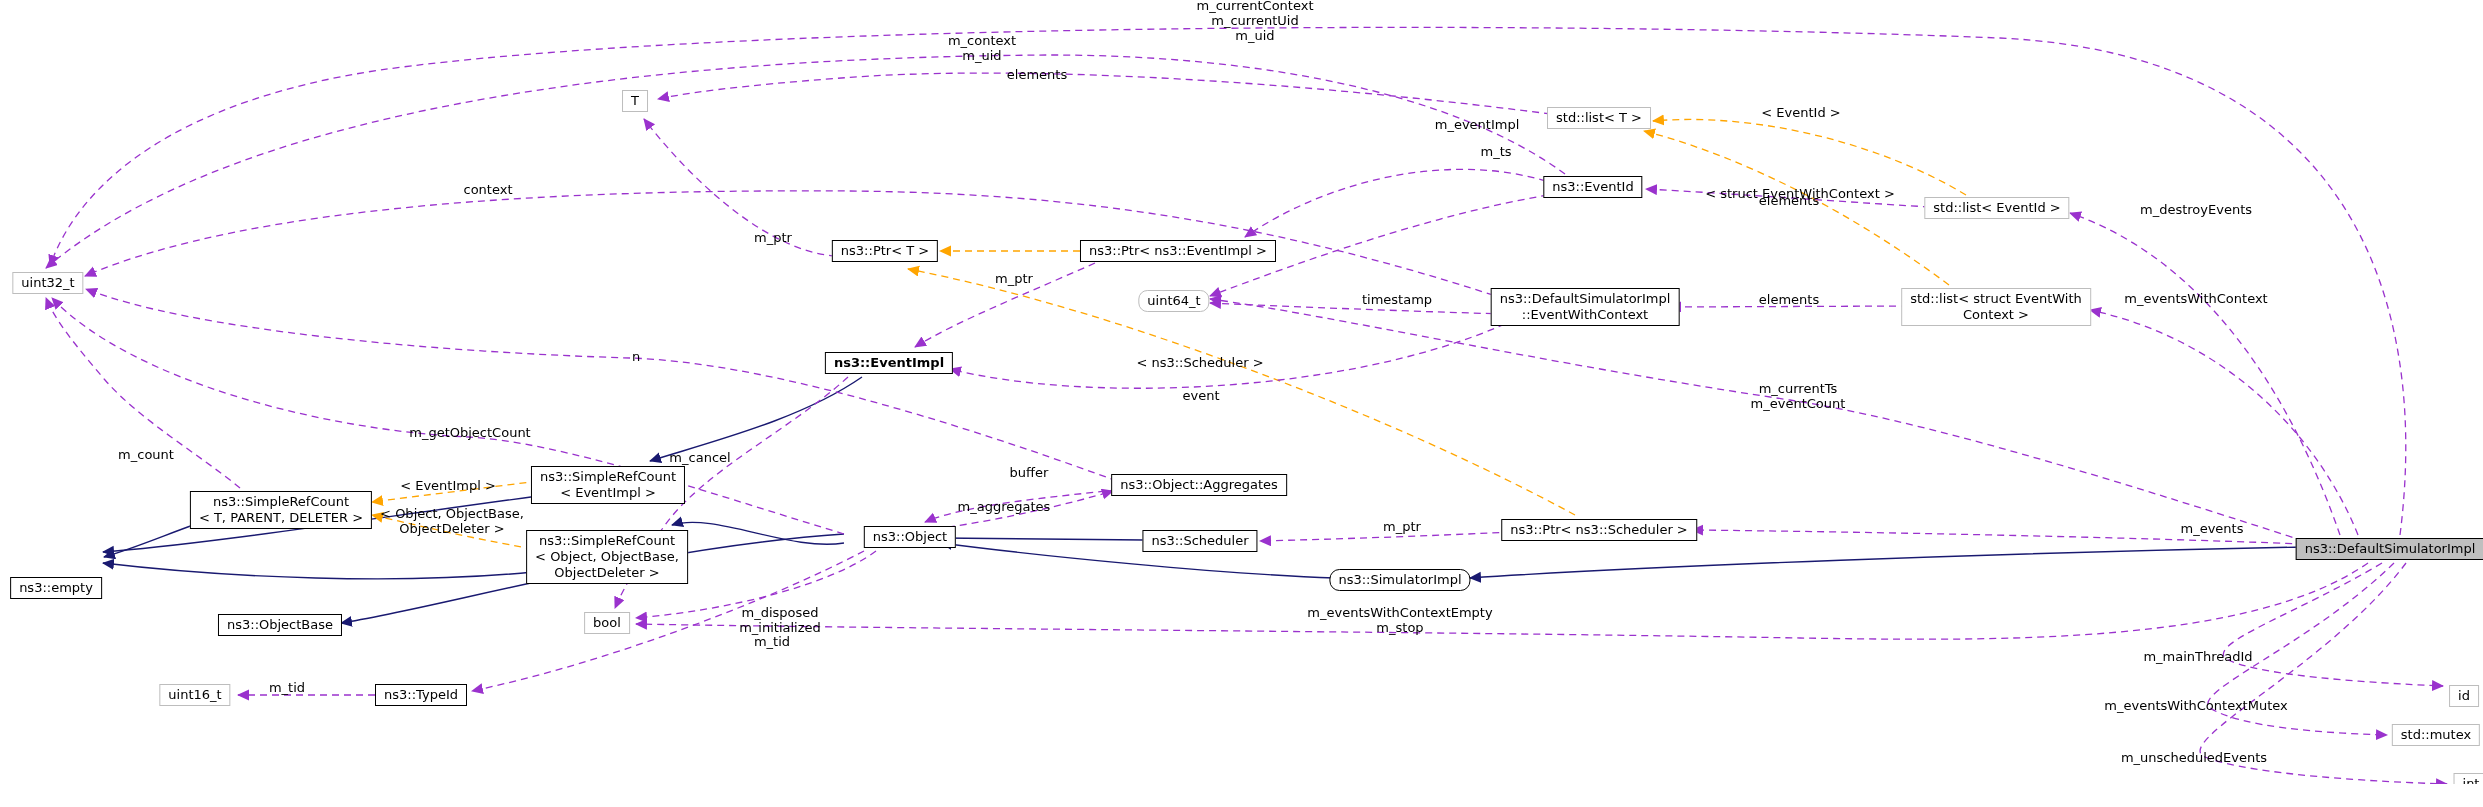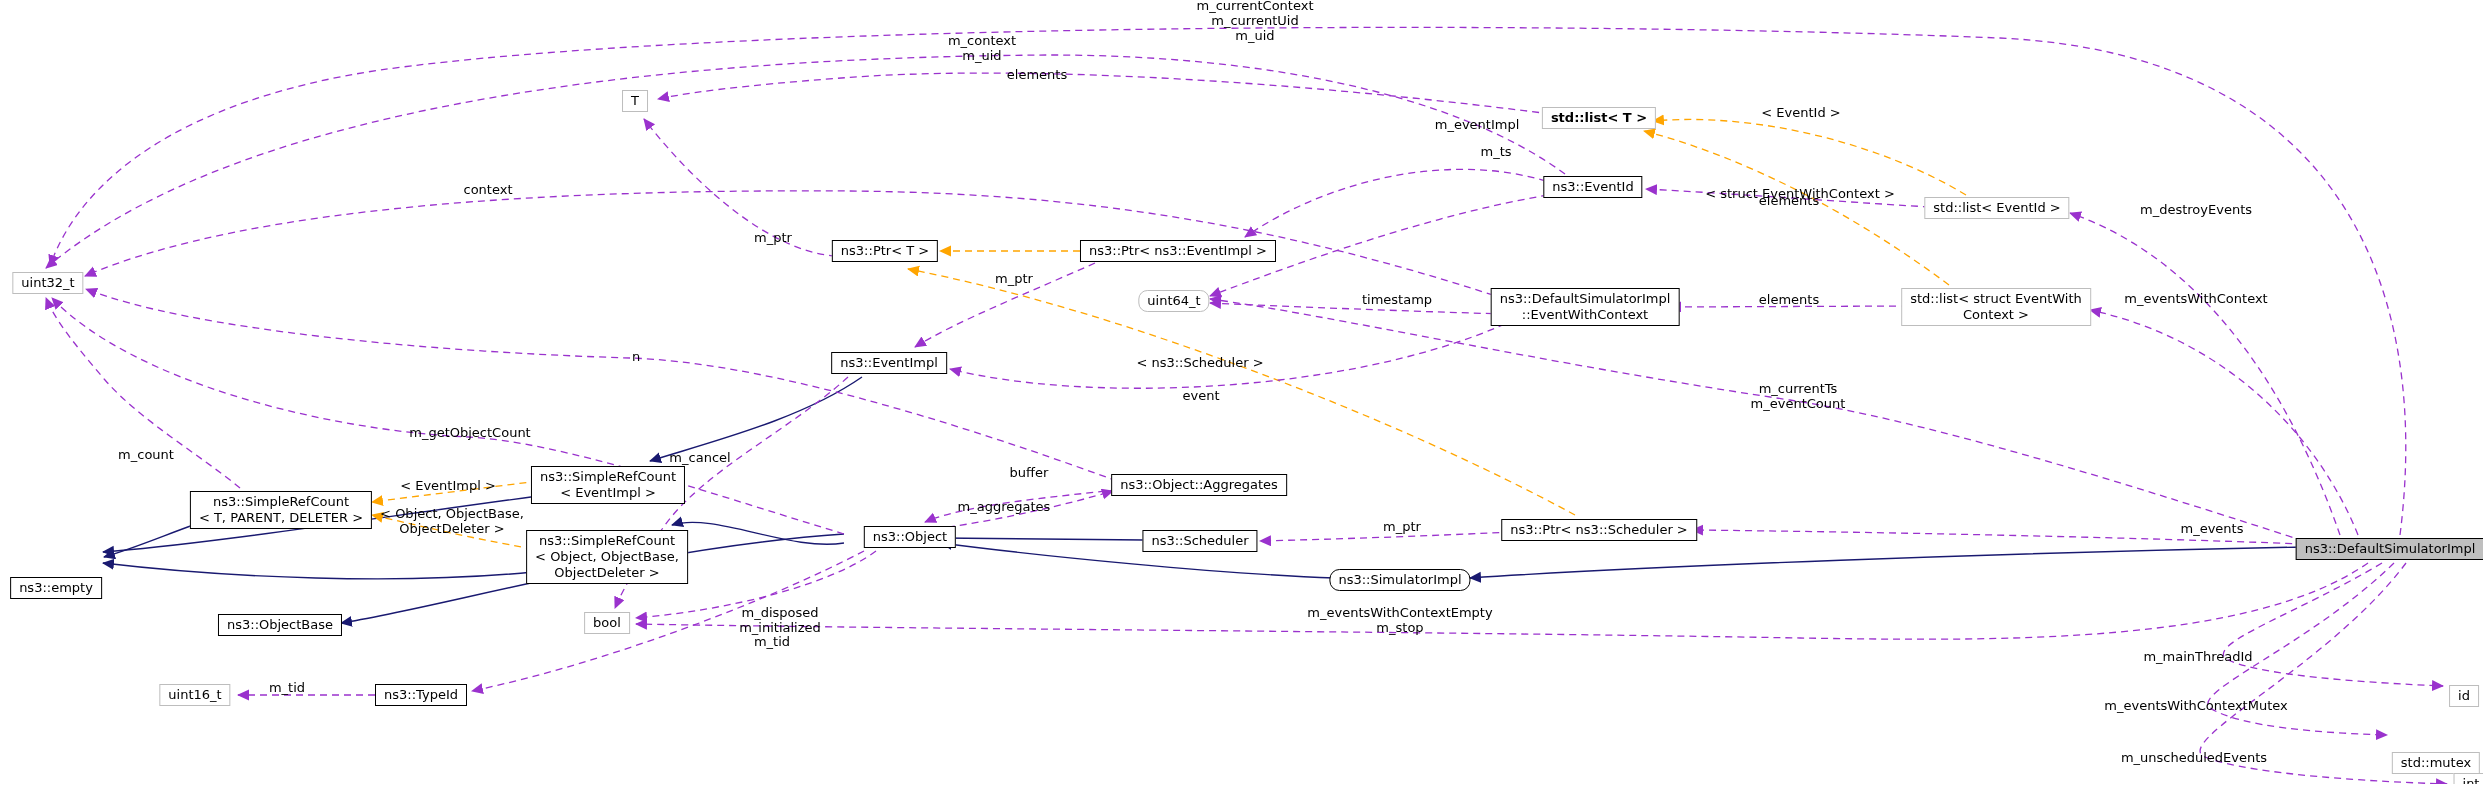--- a/index.html
+++ b/index.html
@@ -199,41 +199,41 @@
     </div>
     <div class="node external" style="left: 635px; top: 101px;">
       <div>T</div>
     </div>
     <div class="node class" style="left: 885px; top: 251px; text-align: center;">
       <div>ns3::Ptr&lt; T &gt;</div>
     </div>
     <div class="node class" style="left: 1178px; top: 251px;">
       <div>ns3::Ptr&lt; ns3::EventImpl &gt;</div>
     </div>
-    <div class="node external" style="left: 1599px; top: 118px; font-weight: bold;">
+    <div class="node external" style="left: 1599px; top: 118px;">
       <div>std::list&lt; T &gt;</div>
     </div>
     <div class="node class" style="left: 1593px; top: 187px;">
       <div>ns3::EventId</div>
     </div>
     <div class="node external" style="left: 1997px; top: 208px;">
       <div>std::list&lt; EventId &gt;</div>
     </div>
     <div class="node external" style="left: 1174px; top: 301px; border-radius: 9px;">
       <div>uint64_t</div>
     </div>
     <div class="node class" style="left: 1585px; top: 307px;">
       <div>ns3::DefaultSimulatorImpl</div>
       <div>::EventWithContext</div>
     </div>
     <div class="node external" style="left: 1996px; top: 307px;">
       <div>std::list&lt; struct EventWith</div>
       <div>Context &gt;</div>
     </div>
-    <div class="node class" style="left: 889px; top: 363px;">
+    <div class="node class" style="left: 889px; top: 363px; font-weight: bold;">
       <div>ns3::EventImpl</div>
     </div>
     <div class="node class" style="left: 608px; top: 485px;">
       <div>ns3::SimpleRefCount</div>
       <div>&lt; EventImpl &gt;</div>
     </div>
     <div class="node class" style="left: 281px; top: 510px;">
       <div>ns3::SimpleRefCount</div>
       <div>&lt; T, PARENT, DELETER &gt;</div>
     </div>
@@ -271,19 +271,19 @@
     </div>
     <div class="node external" style="left: 195px; top: 695px;">
       <div>uint16_t</div>
     </div>
     <div class="node main" style="left: 2390px; top: 549px;">
       <div>ns3::DefaultSimulatorImpl</div>
     </div>
     <div class="node external" style="left: 2464px; top: 664px; margin-top: 32px;">
       <div>id</div>
     </div>
-    <div class="node external" style="left: 2436px; top: 735px; margin-top: 28px;">
+    <div class="node external" style="left: 2436px; top: 735px;">
       <div>std::mutex</div>
     </div>
     <div class="node external" style="left: 2471px; top: 784px;">
       <div>int</div>
     </div>
   </div>
 
 </body></html>

